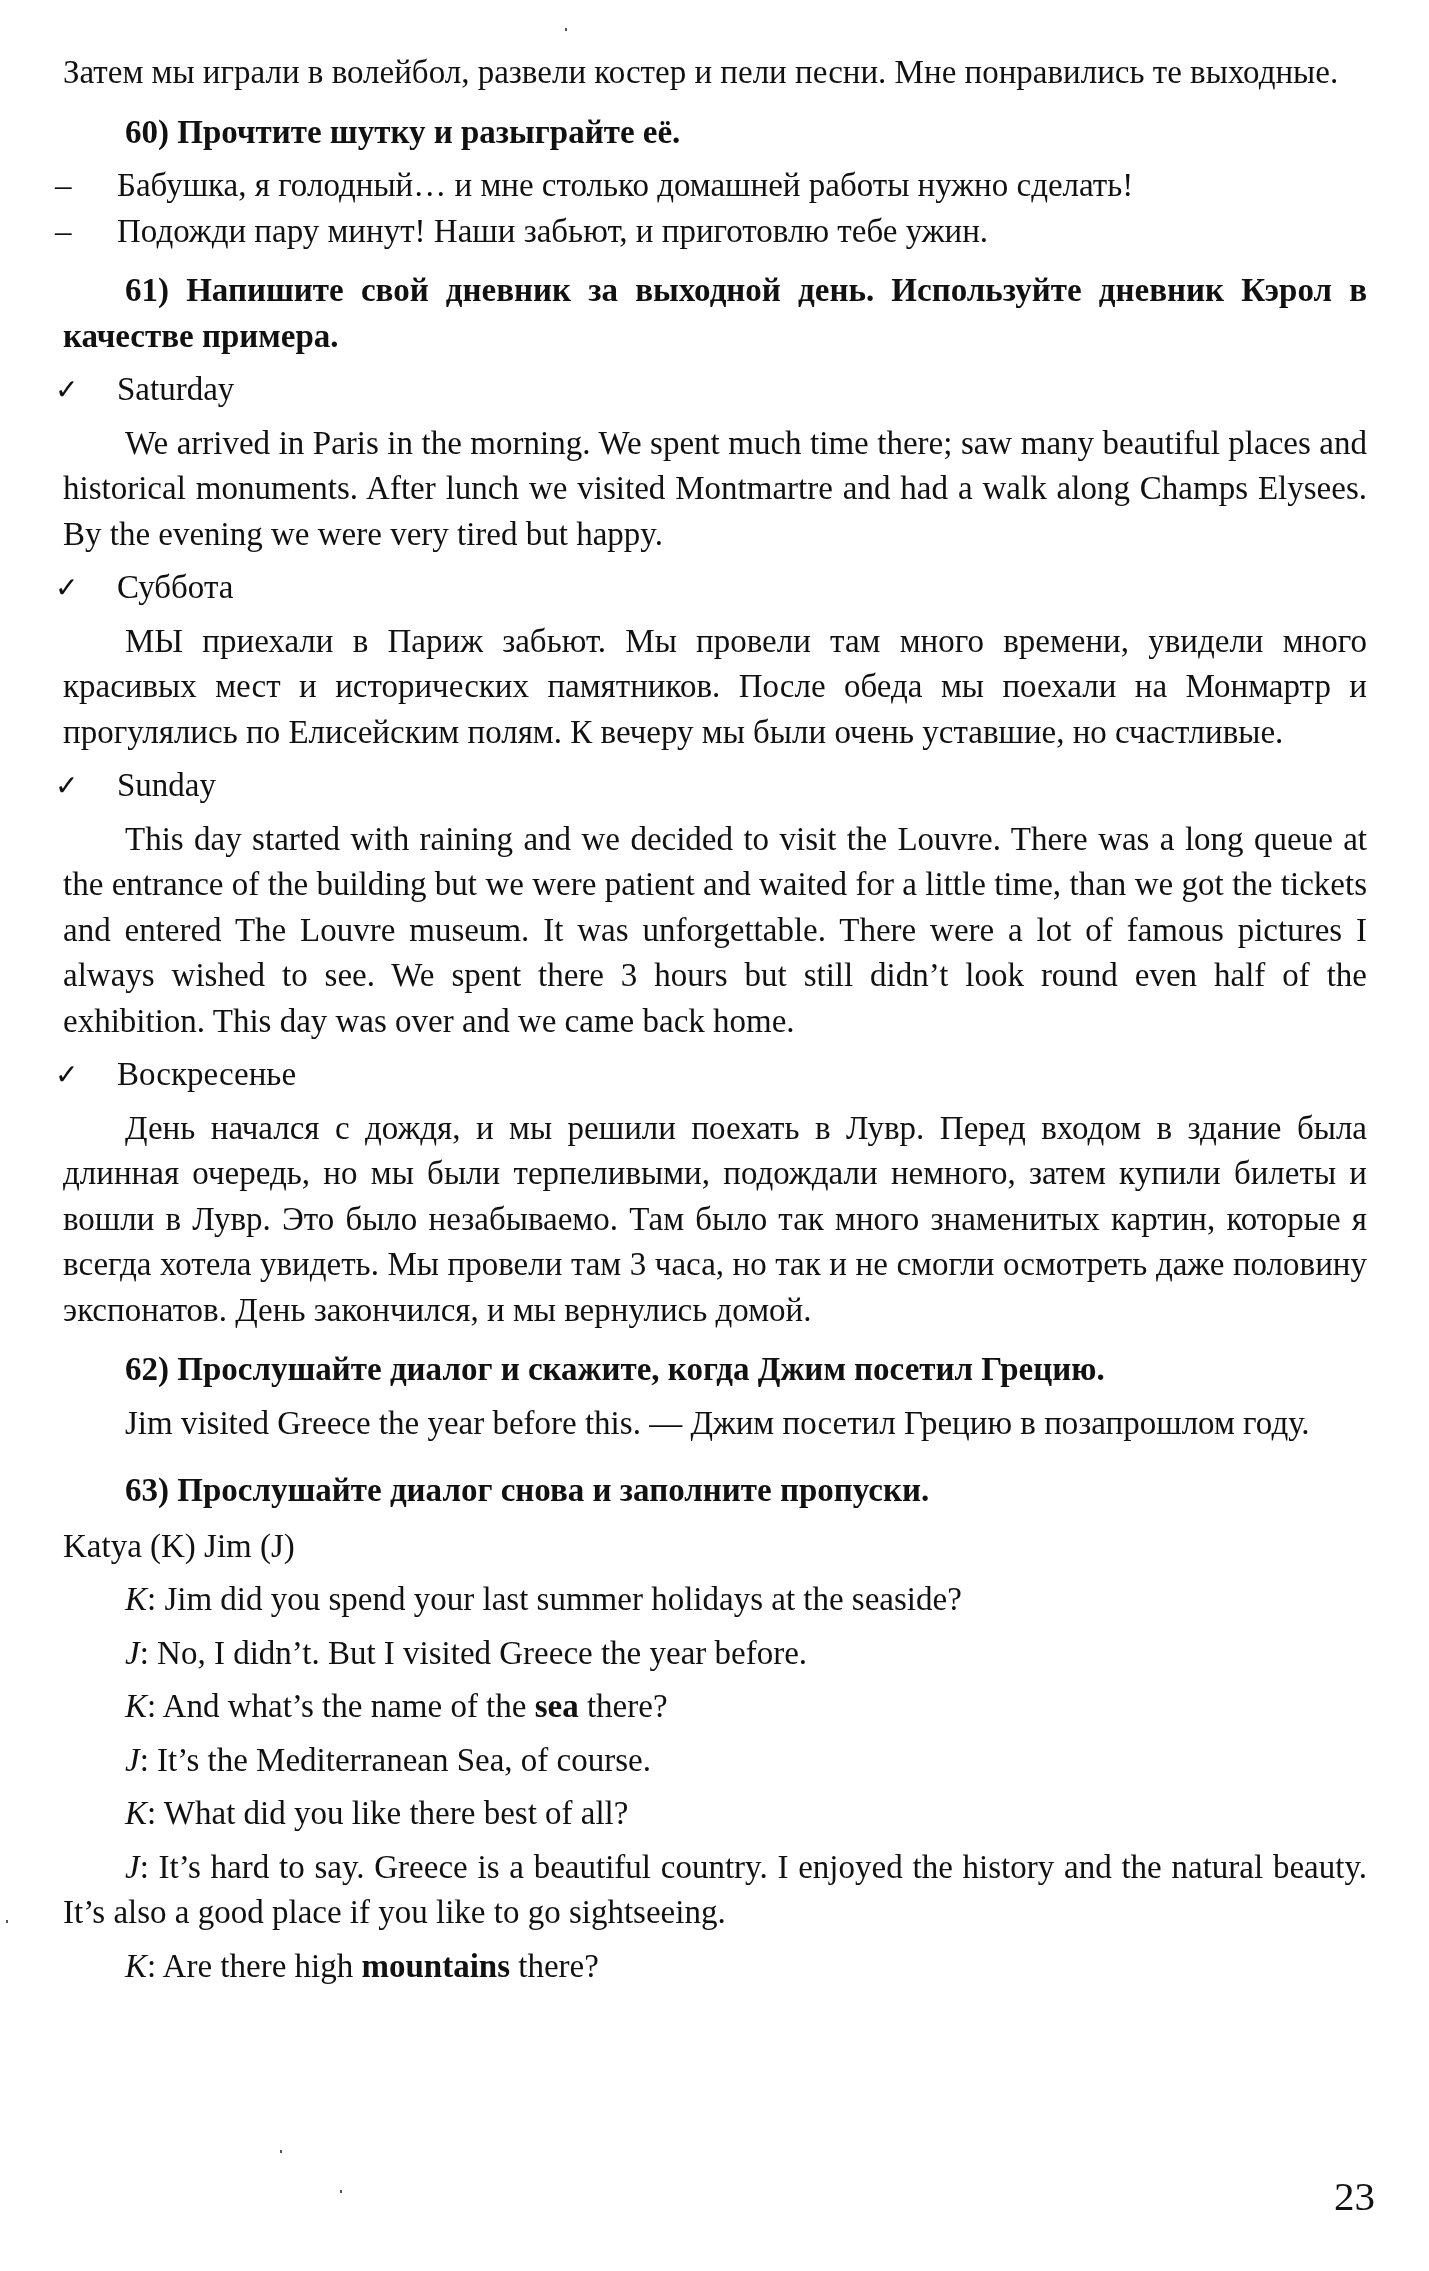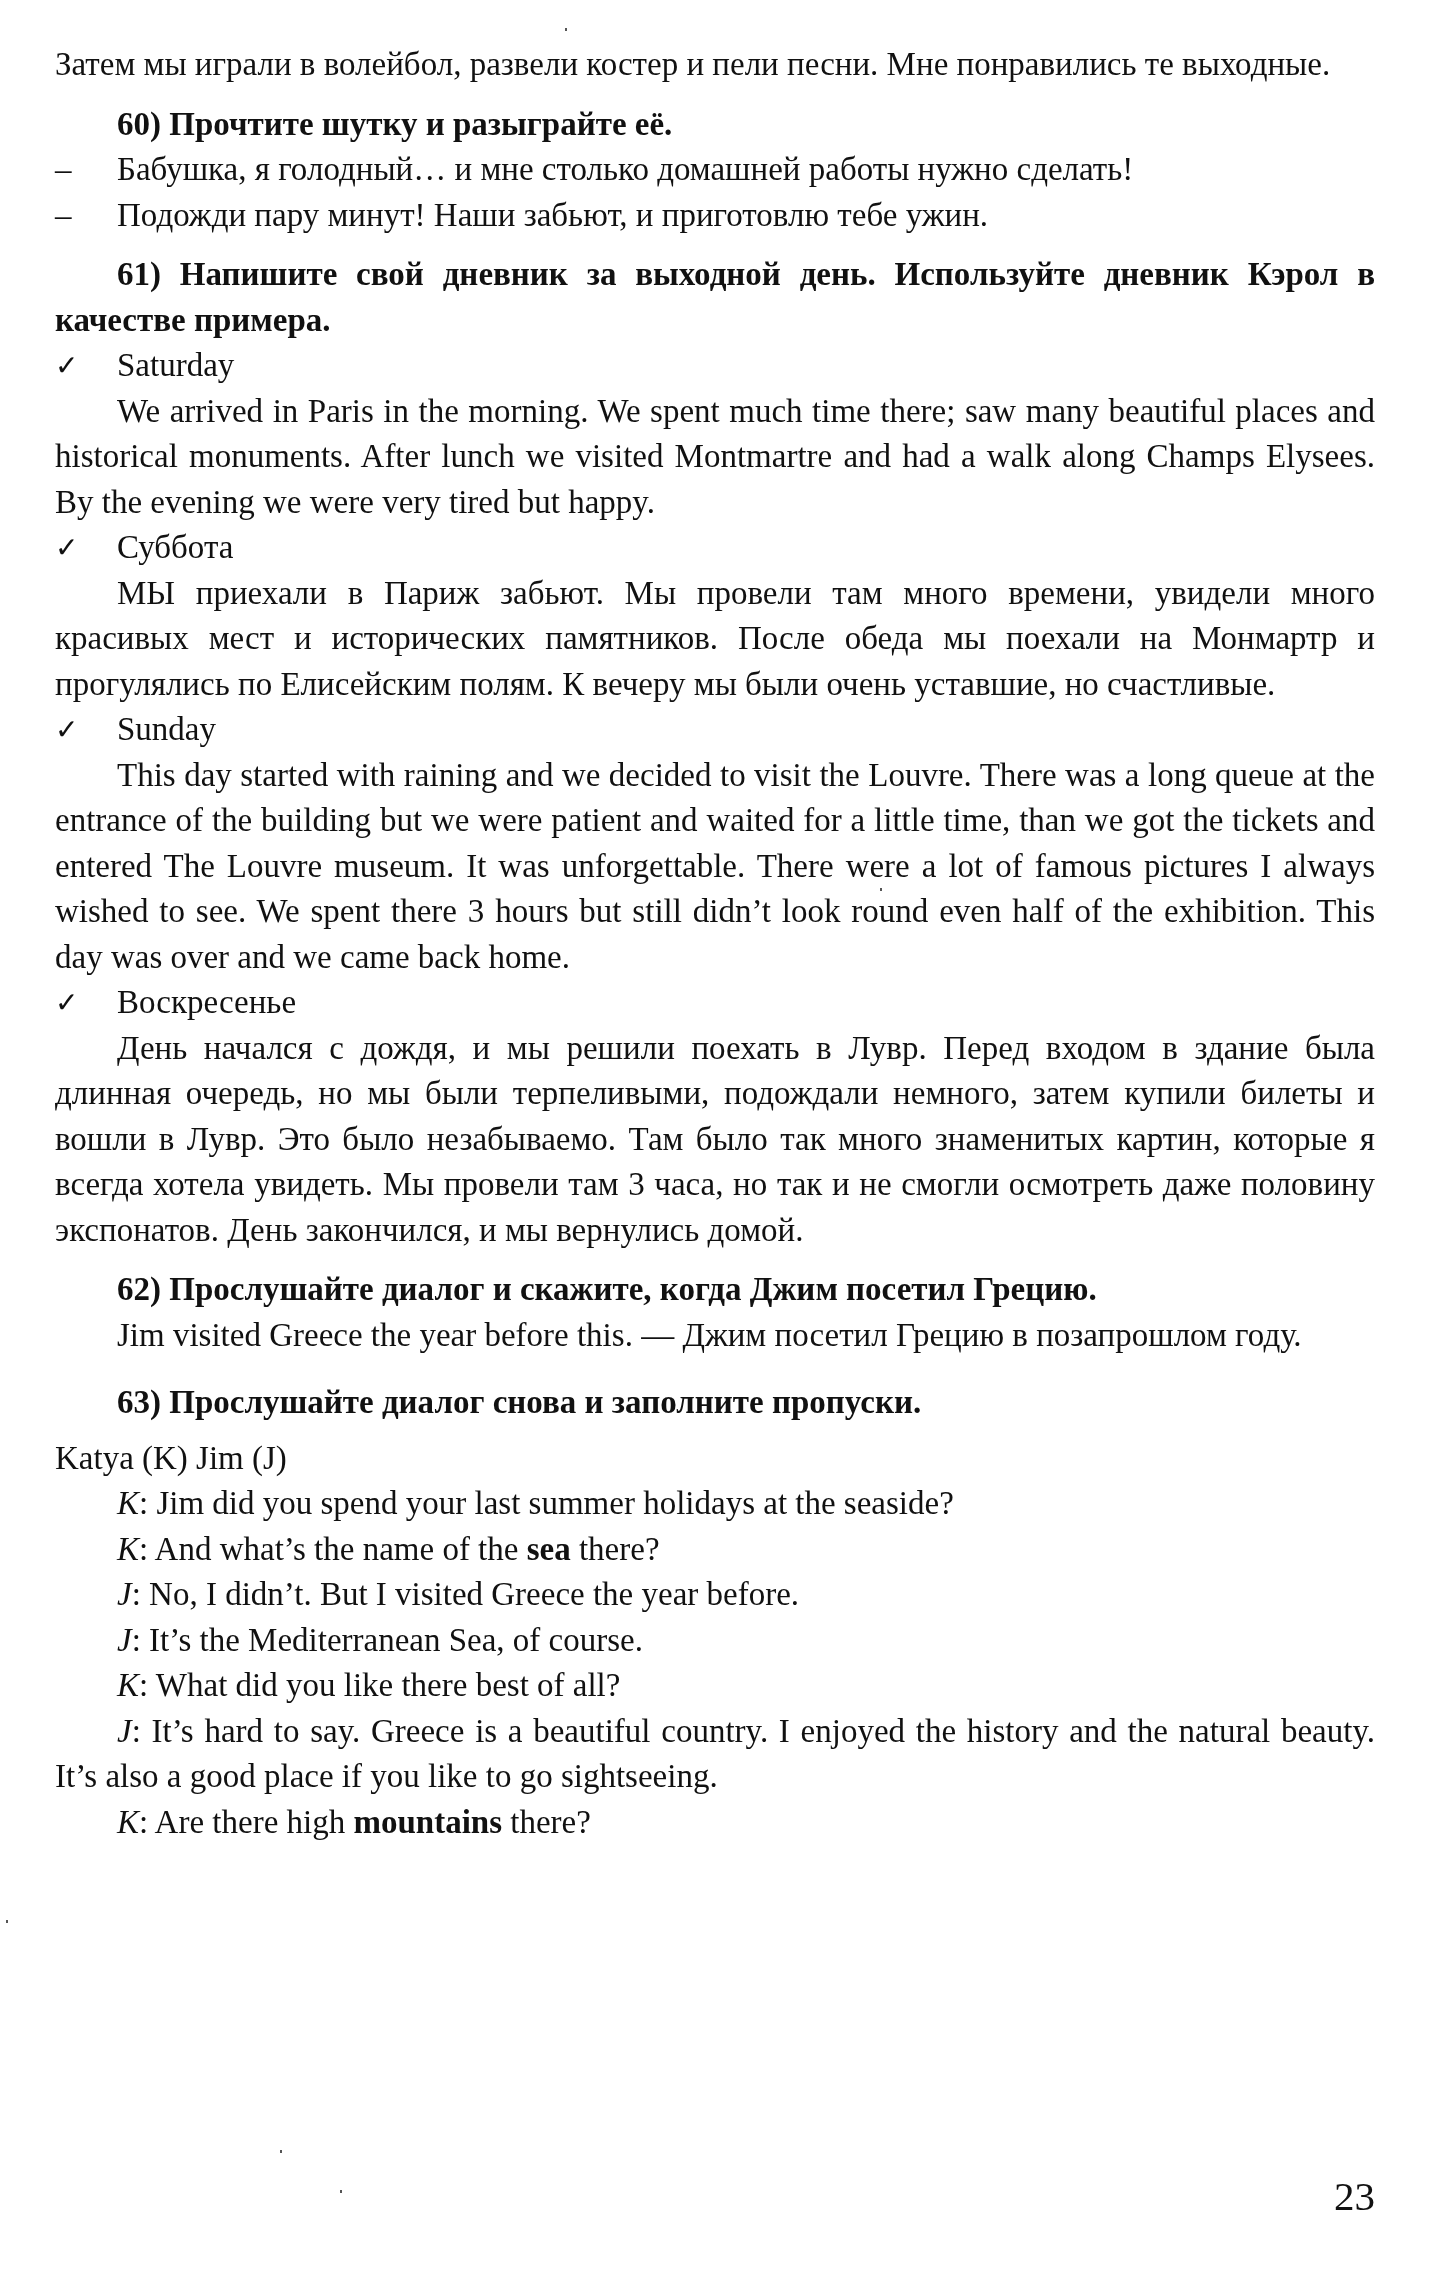--- a/index.html
+++ b/index.html
@@ -6,21 +6,21 @@
   body {
     width: 1429px; height: 2271px; position: relative; overflow: hidden;
     font-family: "Liberation Serif", "DejaVu Serif", serif;
     color: #111111;
   }
   .page {
     position: absolute; left: 55px; top: 42px; width: 1320px;
     font-size: 33px; line-height: 45.5px;
     text-align: justify;
   }
-  .p { margin: 0; }
+  .p { margin: 8px; }
   .indent { text-indent: 62px; }
   .heading { font-weight: bold; text-indent: 62px; margin-top: 14px; }
   .dash-item { display: flex; }
   .dash-item .dash { width: 62px; flex: 0 0 62px; }
   .dash-item .txt { flex: 1; text-align: left; }
   .check-item { display: flex; }
   .check-item .mark { width: 62px; flex: 0 0 62px; font-size: 28px; }
   .center { margin-top: 10px; }
   .dialog { text-indent: 62px; }
   .dialog .spk { font-style: italic; }
@@ -82,22 +82,22 @@
   </div>
 
   <p class="p heading">62) Прослушайте диалог и скажите, когда Джим посетил Грецию.</p>
   <p class="p indent">Jim visited Greece the year before this. — Джим посетил Грецию в позапрошлом году.</p>
 
   <p class="p heading" style="margin-top:22px">63) Прослушайте диалог снова и заполните пропуски.</p>
   <p class="p center">Katya (K) Jim (J)</p>
 
   <div>
     <p class="p dialog"><span class="spk">K</span><span>: Jim did you spend your last summer holidays at the seaside?</span><b></b><span></span></p>
+    <p class="p dialog"><span class="spk">J</span><span>: No, I didn’t. But I visited Greece the year before.</span><b></b><span></span></p>
     <p class="p dialog"><span class="spk">K</span><span>: And what’s the name of the </span><b>sea</b><span> there?</span></p>
-    <p class="p dialog"><span class="spk">J</span><span>: No, I didn’t. But I visited Greece the year before.</span><b></b><span></span></p>
     <p class="p dialog"><span class="spk">J</span><span>: It’s the Mediterranean Sea, of course.</span><b></b><span></span></p>
     <p class="p dialog"><span class="spk">K</span><span>: What did you like there best of all?</span><b></b><span></span></p>
     <p class="p dialog"><span class="spk">J</span><span>: It’s hard to say. Greece is a beautiful country. I enjoyed the history and the natural beauty. It’s also a good place if you like to go sightseeing.</span><b></b><span></span></p>
     <p class="p dialog"><span class="spk">K</span><span>: Are there high </span><b>mountains</b><span> there?</span></p>
   </div>
 </div>
 
 <div class="page-number">23</div>
 
 <div class="speck" style="left:565px;top:28px"></div>

